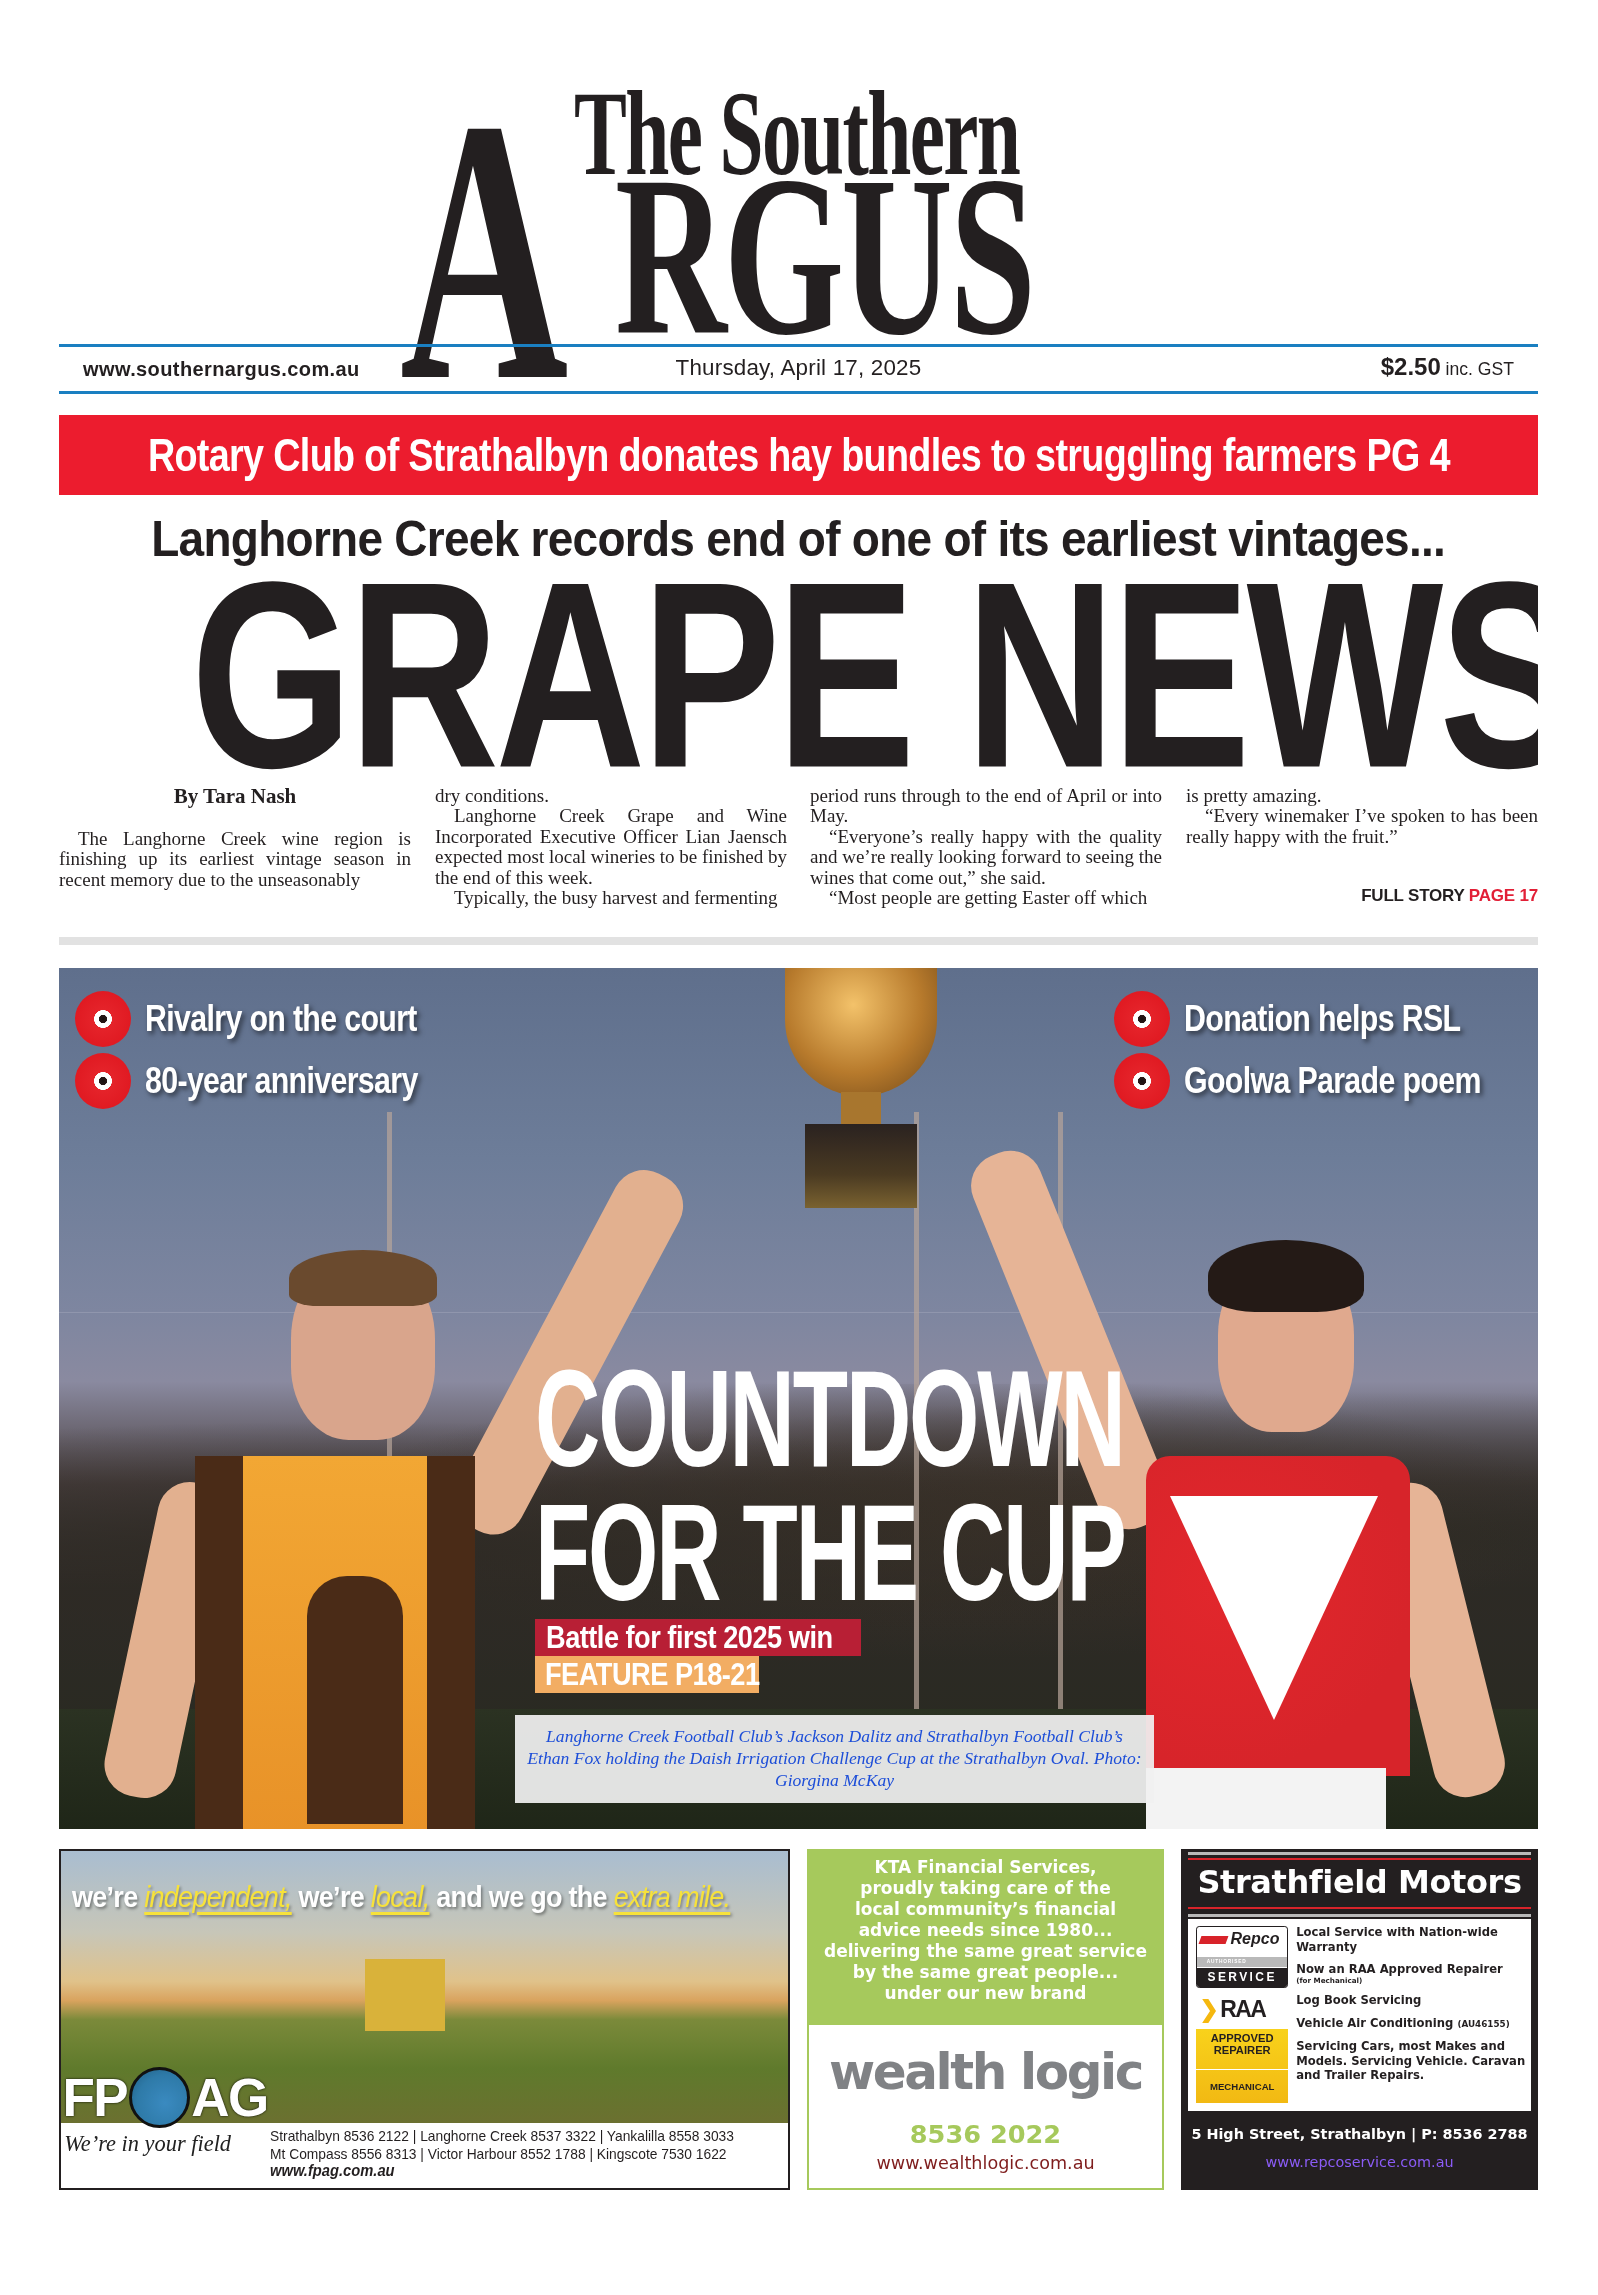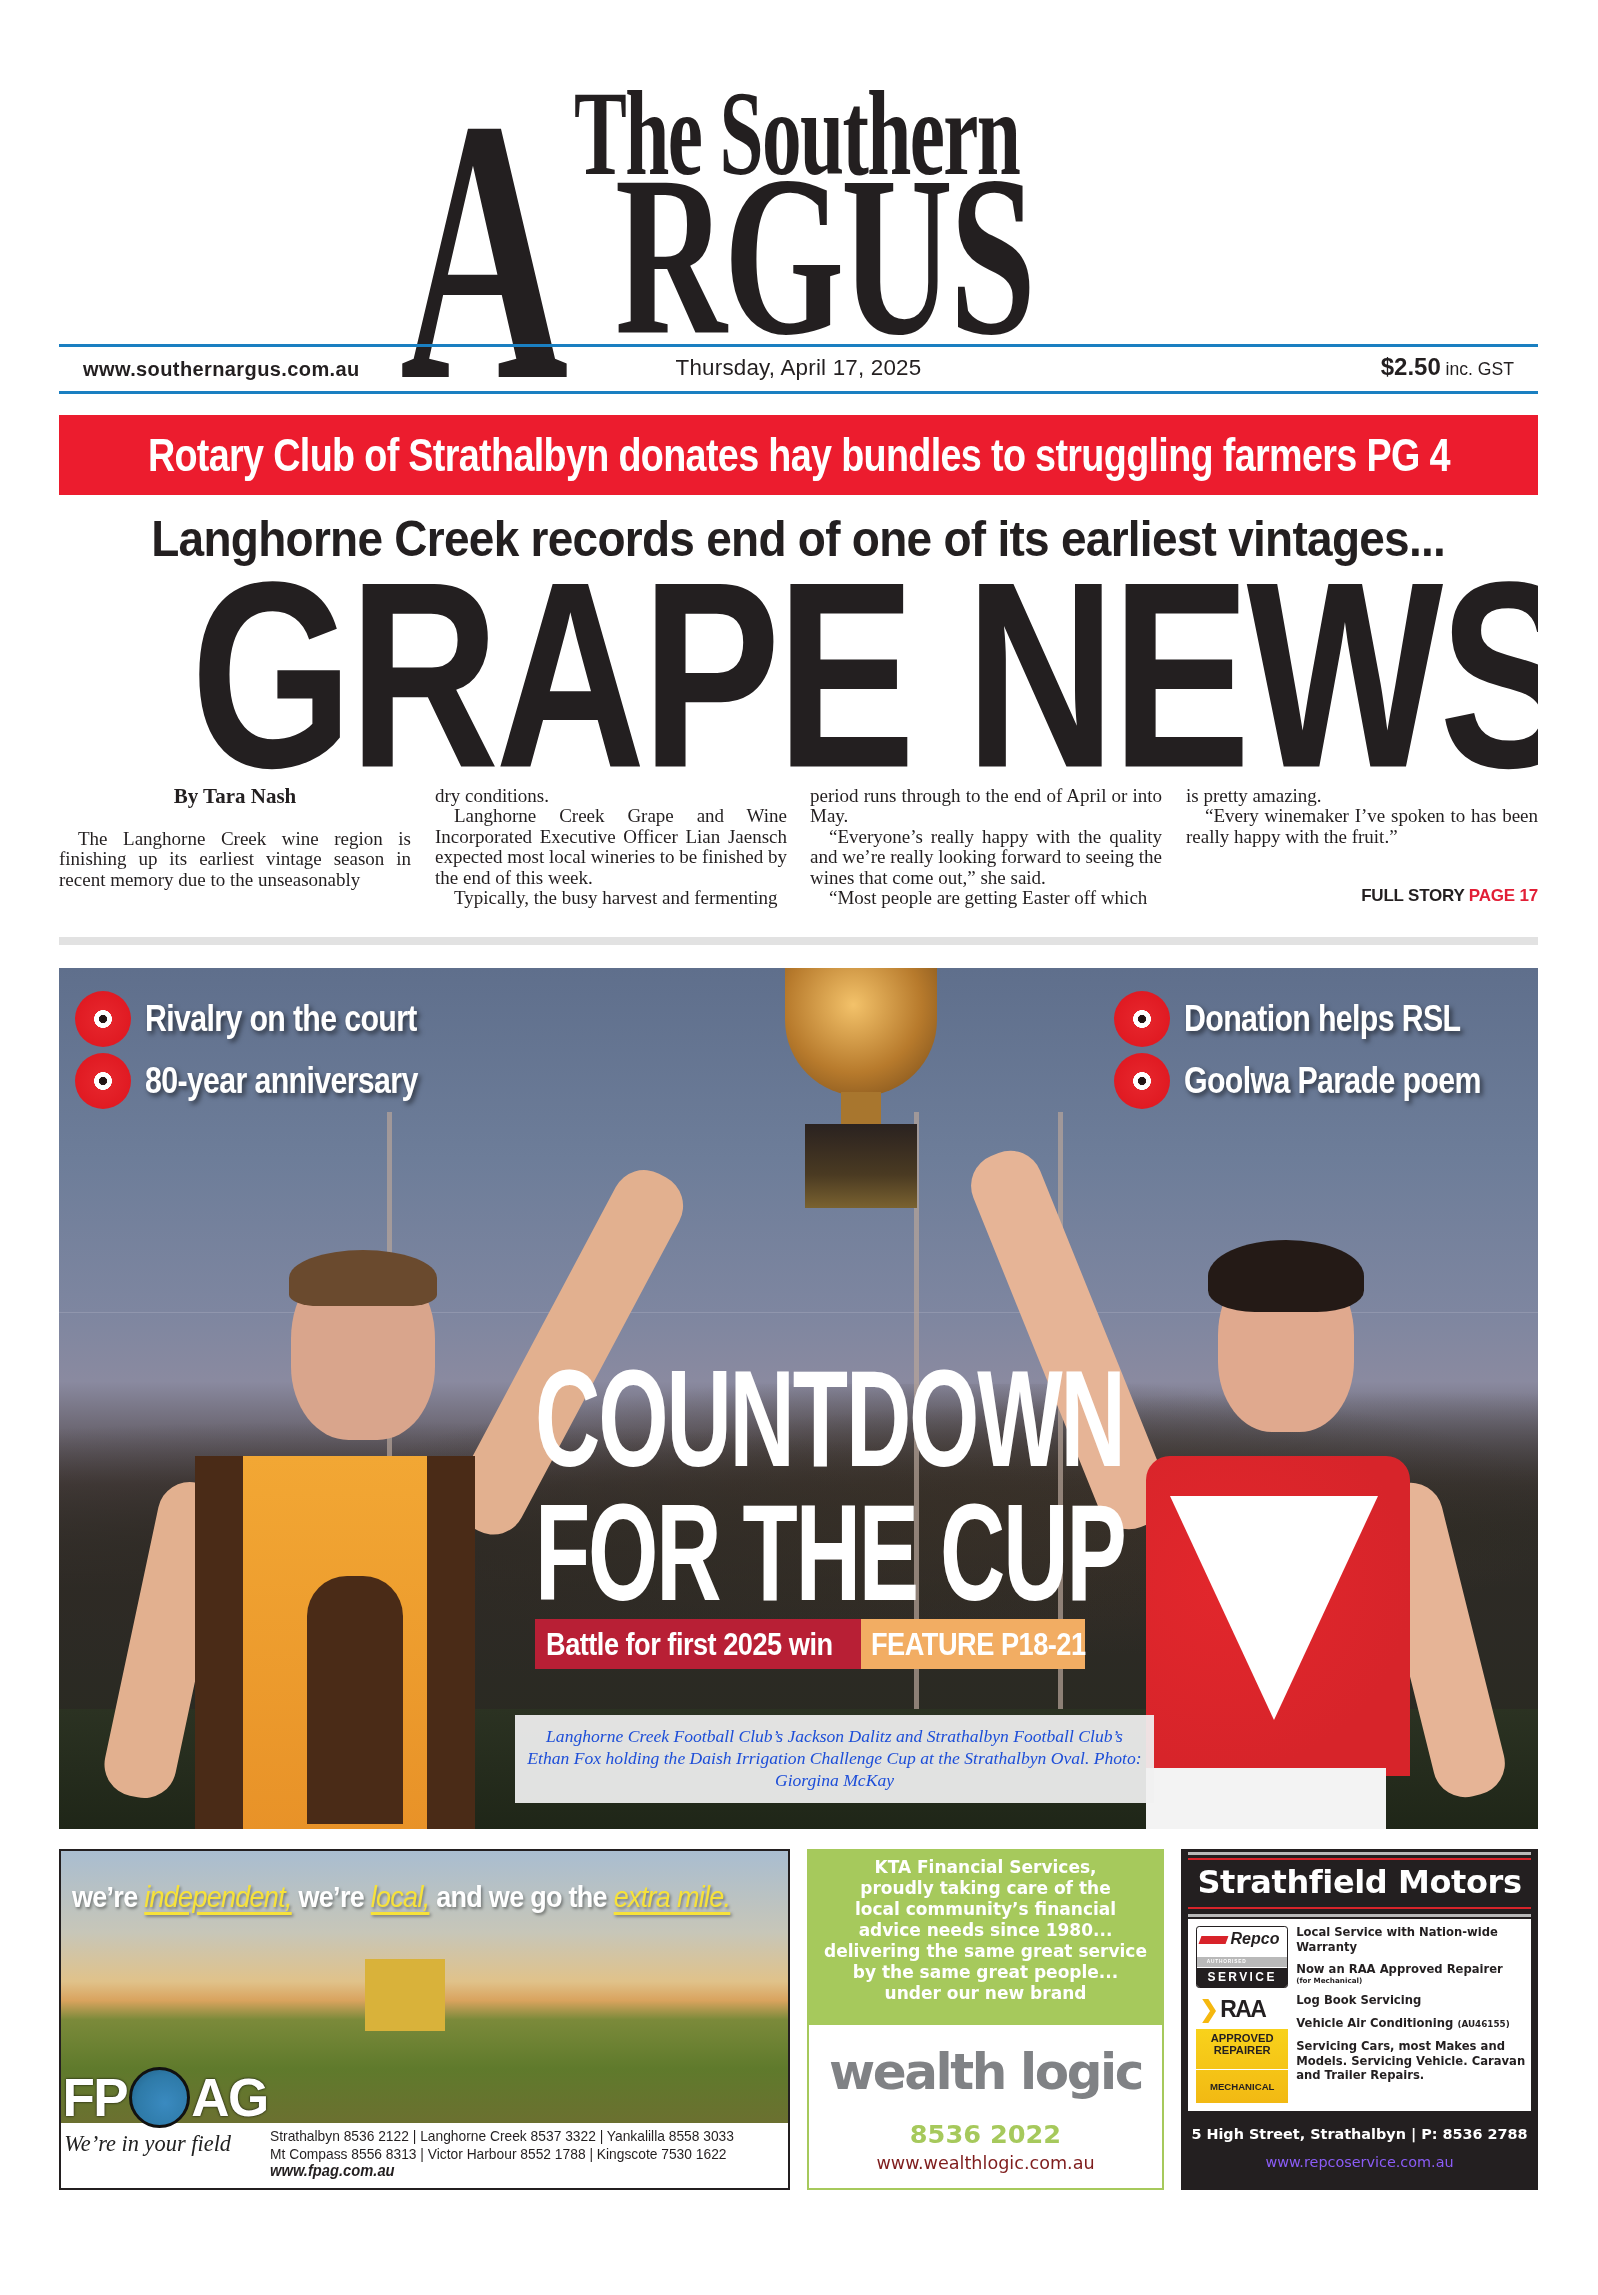--- a/index.html
+++ b/index.html
@@ -83,21 +83,21 @@
   
   .teaser-group { position: absolute; top: 22.4px; }
   .teaser-left { left: 16px; }
   .teaser-right { left: 1055px; }
   .teaser { display: flex; align-items: center; height: 58px; margin-bottom: 3.2px; }
   .poppy { width: 56px; height: 56px; border-radius: 50%; background: radial-gradient(circle at 50% 50%, #1a1010 0%, #2a1818 10%, #ffffff 11%, #ffffff 22%, #e5232a 23%, #e01a22 70%, #b81218 100%); margin-right: 14.4px; flex-shrink: 0; }
   .teaser span { font-family: "Liberation Sans", sans-serif; font-weight: 700; font-size: 37px; color: #ffffff; letter-spacing: -0.8px; text-shadow: 3.2px 3.2px 6.4px rgba(0,0,0,0.55); display: inline-block; transform: scaleX(0.82); transform-origin: left center; white-space: nowrap; }
 
   .feature-title { position: absolute; left: 476px; top: 384px; width: 631px; font-family: "Liberation Sans", sans-serif; font-weight: 700; color: #ffffff; font-size: 137px; line-height: 134px; letter-spacing: -3.2px; white-space: nowrap; }
   .feature-title div { display: inline-block; transform: scaleX(0.66); transform-origin: left top; }
-  .feature-bar { position: absolute; left: 476px; top: 651px; height: 50px; display: flex; }
+  .feature-bar { position: absolute; left: 476px; top: 651px; height: 63px; display: flex; flex-direction: column; }
   .feature-bar .b1 { background: #b81f35; color: #fff; padding: 0 11.2px; display: flex; align-items: center; }
   .feature-bar .b2 { background: #f2ad63; color: #fff; padding: 0 9.6px; display: flex; align-items: center; }
   .feature-bar span { font-weight: 700; font-size: 32px; letter-spacing: -0.6px; white-space: nowrap; display: inline-block; transform: scaleX(0.85); transform-origin: left center; }
   .feature-bar .b1 { width: 326px; }
   .feature-bar .b2 { width: 224px; }
 
   .caption { position: absolute; left: 456px; top: 747px; width: 639px; height: 88px; background: rgba(240,240,240,0.93); font-family: "Liberation Serif", serif; font-style: italic; font-size: 17.6px; line-height: 22.4px; color: #1d4ed8; text-align: center; padding: 9.6px 11.2px; }
 
   
   .ad-fpag { position: absolute; left: 59px; top: 1849px; width: 731px; height: 341px; border: 2.4px solid #231f20; overflow: hidden; background: #ffffff; }

